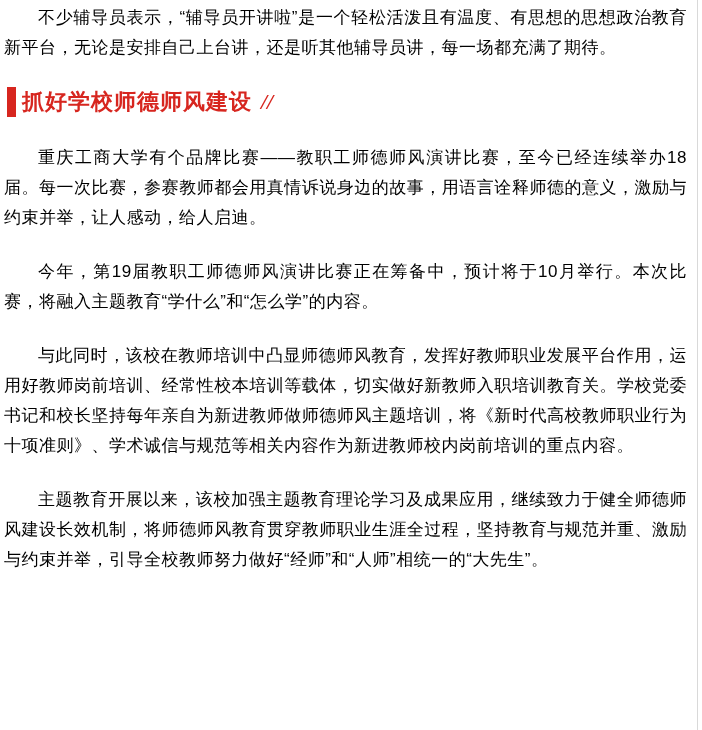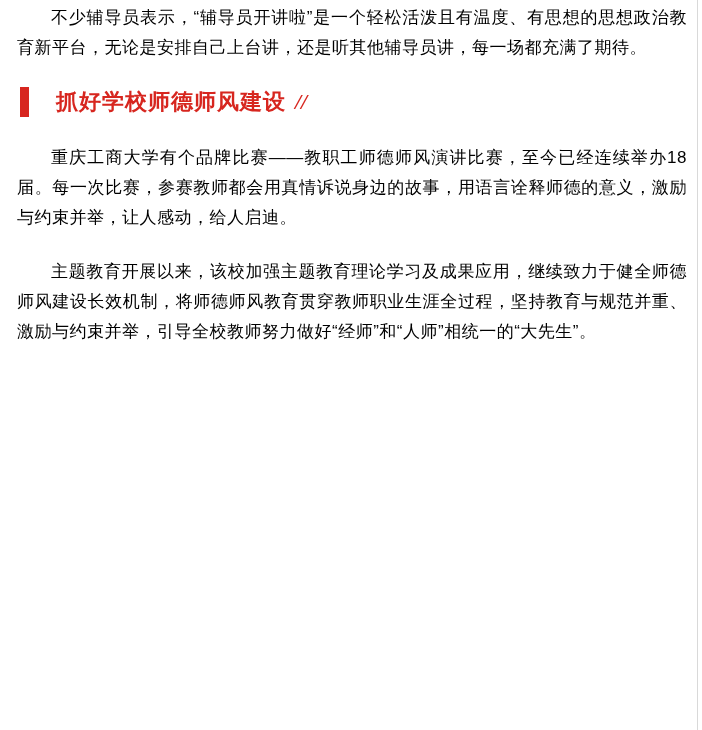--- a/index.html
+++ b/index.html
@@ -6,21 +6,21 @@
     margin: 0;
     padding: 0;
     background: #ffffff;
   }
   .page {
     position: relative;
     width: 702px;
     height: 730px;
     box-sizing: border-box;
     background: #ffffff;
-    padding: 3px 15px 0 17px;
+    padding: 3px 15px 0 4px;
     overflow: hidden;
     font-family: "Liberation Sans", "DejaVu Sans", sans-serif;
     color: #000000;
   }
   .page p {
     margin: 0 0 24px 0;
     font-size: 17px;
     line-height: 30px;
     text-indent: 2em;
     text-align: justify;
@@ -40,21 +40,20 @@
     margin-right: 6px;
     flex: 0 0 auto;
   }
   .heading-text {
     font-family: "Liberation Serif", "DejaVu Serif", serif;
     font-weight: bold;
     font-size: 22px;
     color: #d7261f;
     letter-spacing: 1px;
     line-height: 30px;
-    margin-left: 21px;
   }
   .heading-slashes {
     font-family: "Liberation Serif", "DejaVu Serif", serif;
     font-weight: bold;
     font-style: italic;
     font-size: 22px;
     color: #d7261f;
     margin-left: 9px;
     line-height: 30px;
   }
@@ -76,18 +75,20 @@
 
 
   <div class="section-heading">
     <span class="heading-bar"></span>
     <span class="heading-text">抓好学校师德师风建设</span>
     <span class="heading-slashes">//</span>
   </div>
 
   <p>重庆工商大学有个品牌比赛——教职工师德师风演讲比赛，至今已经连续举办18届。每一次比赛，参赛教师都会用真情诉说身边的故事，用语言诠释师德的意义，激励与约束并举，让人感动，给人启迪。</p>
 
+  <p>今年，第19届教职工师德师风演讲比赛正在筹备中，预计将于10月举行。本次比赛，将融入主题教育“学什么”和“怎么学”的内容。</p>
 
+  <p>与此同时，该校在教师培训中凸显师德师风教育，发挥好教师职业发展平台作用，运用好教师岗前培训、经常性校本培训等载体，切实做好新教师入职培训教育关。学校党委书记和校长坚持每年亲自为新进教师做师德师风主题培训，将《新时代高校教师职业行为十项准则》、学术诚信与规范等相关内容作为新进教师校内岗前培训的重点内容。</p>
 
   <p>主题教育开展以来，该校加强主题教育理论学习及成果应用，继续致力于健全师德师风建设长效机制，将师德师风教育贯穿教师职业生涯全过程，坚持教育与规范并重、激励与约束并举，引导全校教师努力做好“经师”和“人师”相统一的“大先生”。</p>
 
   <div class="right-divider"></div>
 </div>
 
 </body></html>

